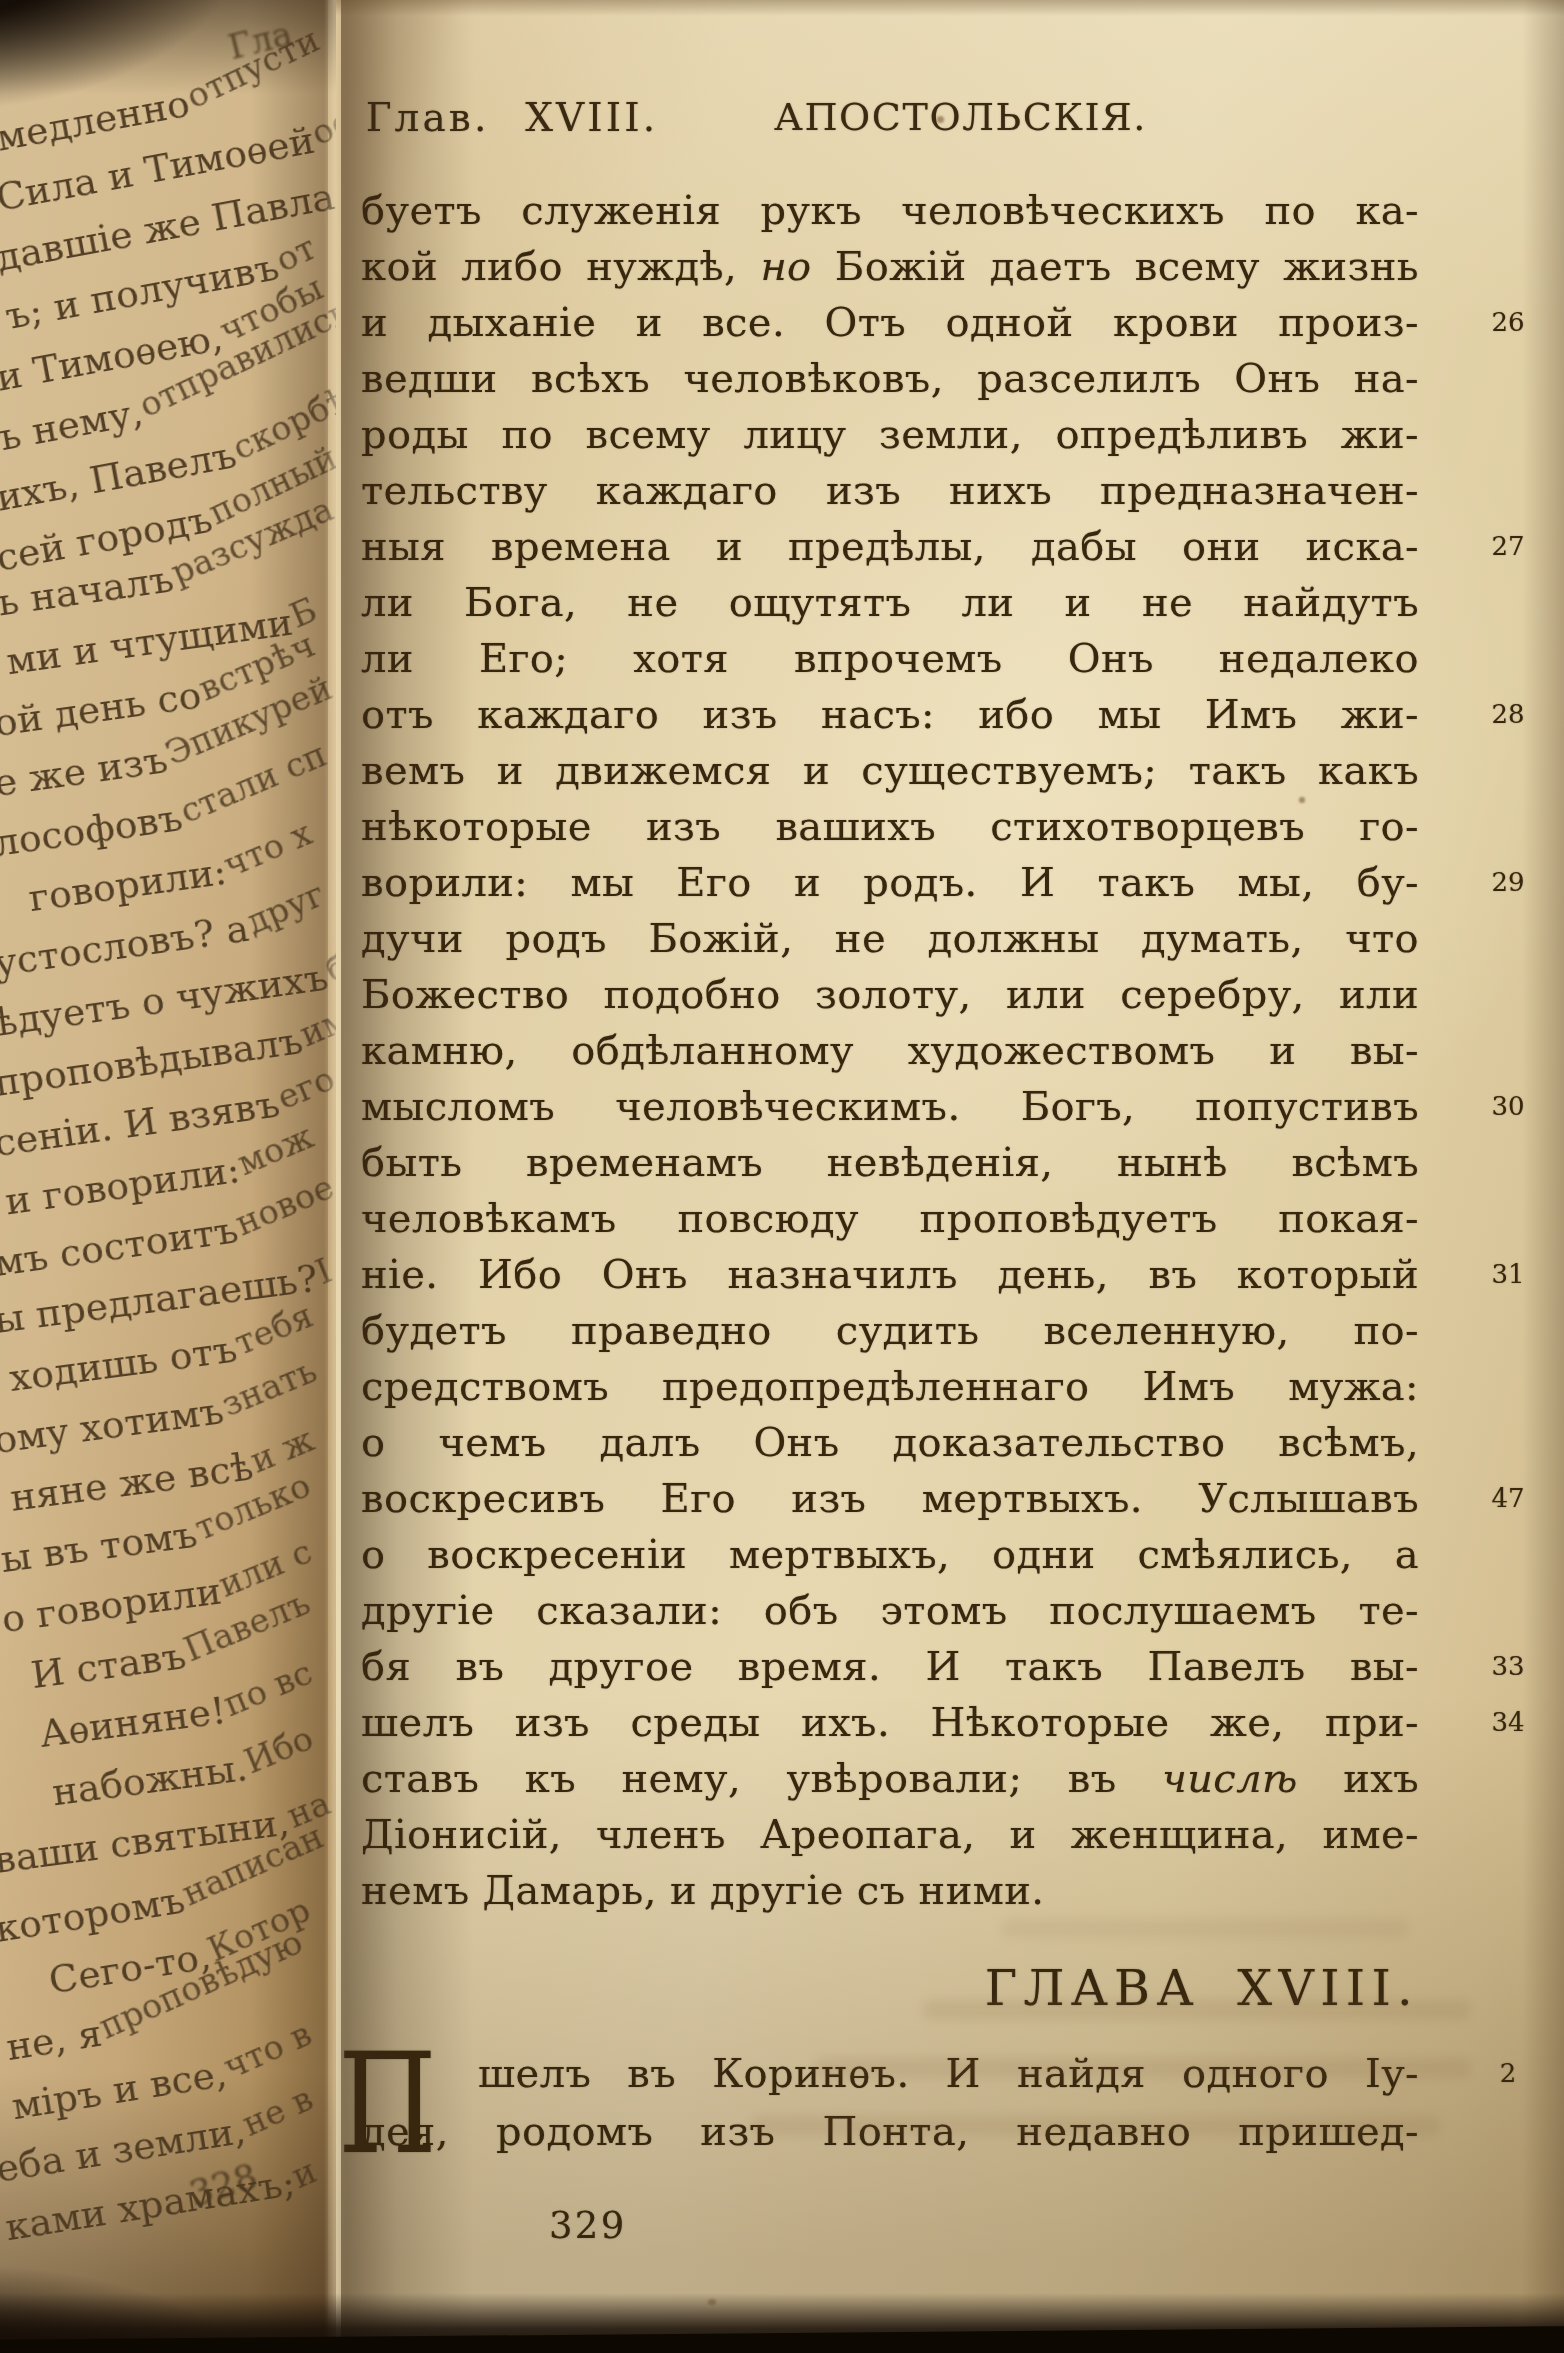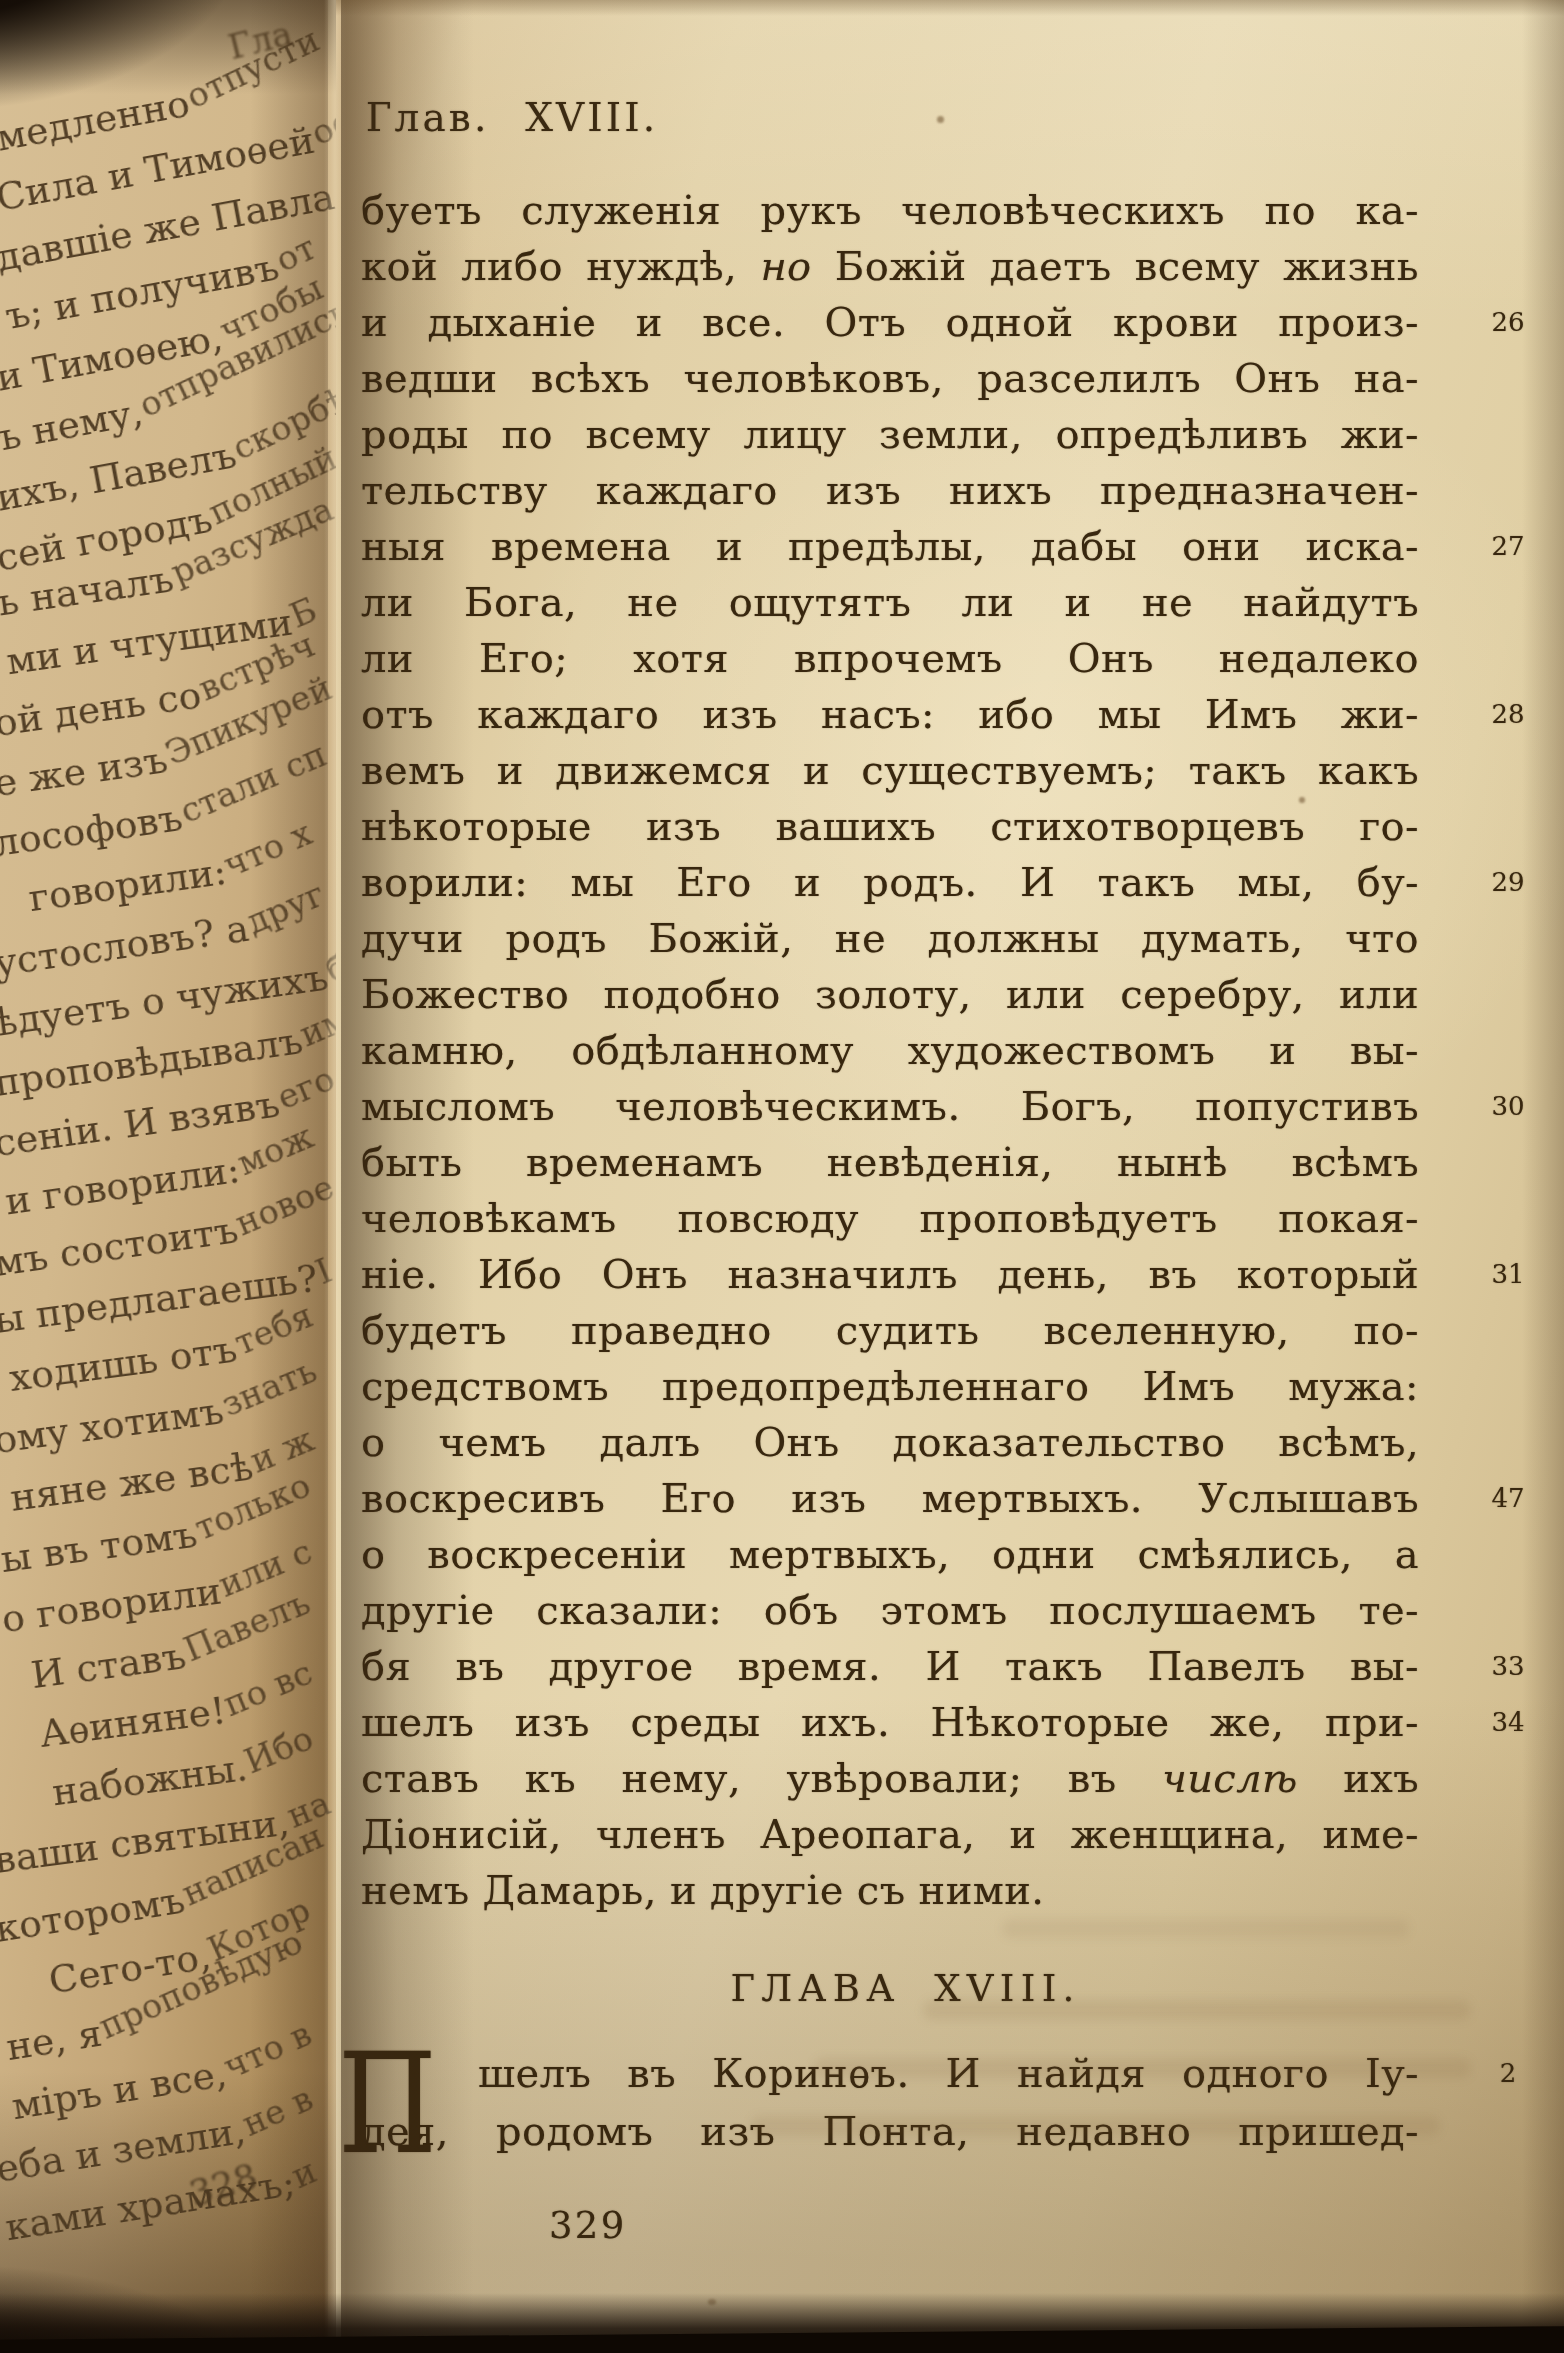--- a/index.html
+++ b/index.html
@@ -69,22 +69,22 @@
   }
   .btxt.end{text-align-last:left;}
   .btxt.indent{margin-left:117px;width:941px;}
   .it{font-style:italic;}
   .vnum{
     position:absolute;left:1100px;top:0;width:94px;text-align:center;
     font-size:26px;color:#38270f;text-shadow:0 0 1.3px rgba(56,39,15,.5);
   }
   .chapter-heading{
     position:absolute;left:0;top:1961px;width:1058px;height:56px;line-height:56px;
-    text-align:center;padding-left:31px;box-sizing:border-box;
-    font-size:37px;letter-spacing:6.3px;word-spacing:15.6px;
+    text-align:right;padding-left:31px;box-sizing:border-box;
+    font-size:49px;letter-spacing:6.3px;word-spacing:15.6px;
     color:#38270f;text-shadow:0 0 1.6px rgba(56,39,15,.5);
   }
   .para-lines{position:absolute;left:0;top:2044px;width:1058px;}
   .para-lines .bline{height:58px;line-height:58px;}
   .dropcap{
     position:absolute;left:1.6px;top:2046px;
     font-size:138px;line-height:117px;
     transform:scaleX(.82);transform-origin:left top;
     color:#38270f;text-shadow:0 0 1.6px rgba(56,39,15,.6);
   }
@@ -166,20 +166,21 @@
         <div class="frag"><span>еба и земли,</span><span class="curl">не в</span></div>
         <div class="frag"><span>ками храмахъ;</span><span class="curl">и</span></div>
       </div>
     <div class="left-folio">328</div>
   </div>
 
   <div class="right-page">
     <div class="column">
       <div class="running-head">
         <span class="rh-left">Глав. XVIII.</span>
+        <span class="rh-right">АПОСТОЛЬСКІЯ.</span>
       </div>
 
       <div class="body-lines" id="body-lines">
           <div class="bline">
             <span class="btxt"><span>буетъ служенія рукъ человѣческихъ по ка-</span></span>
           </div>
           <div class="bline">
             <span class="btxt"><span>кой либо нуждѣ, </span><span class="it">но</span><span> Божій даетъ всему жизнь</span></span>
           </div>
           <div class="bline">

